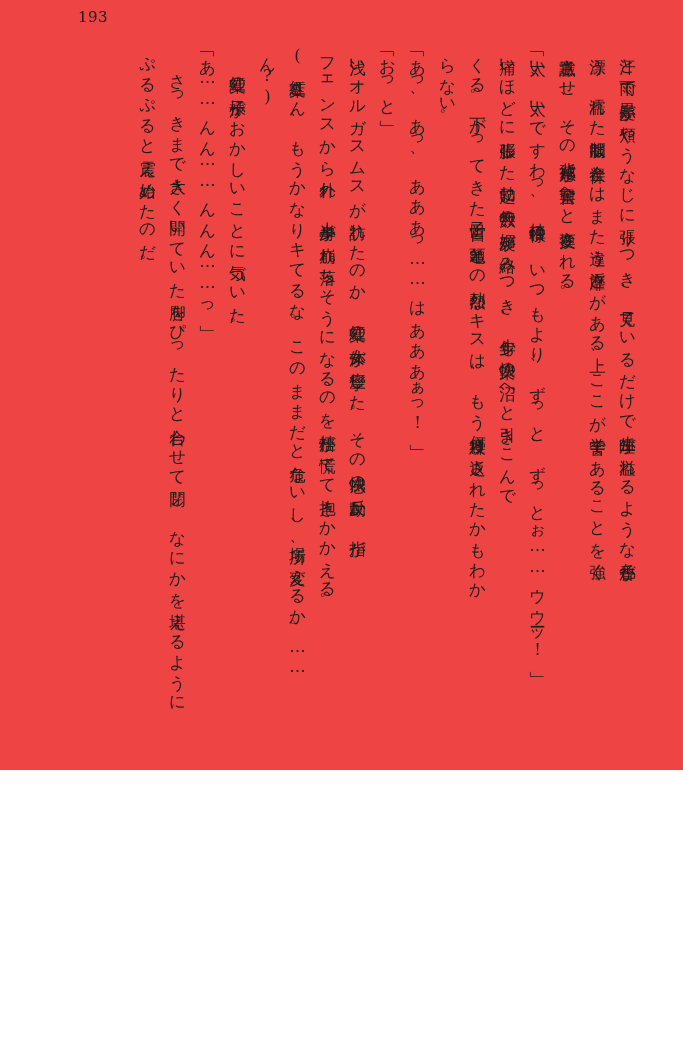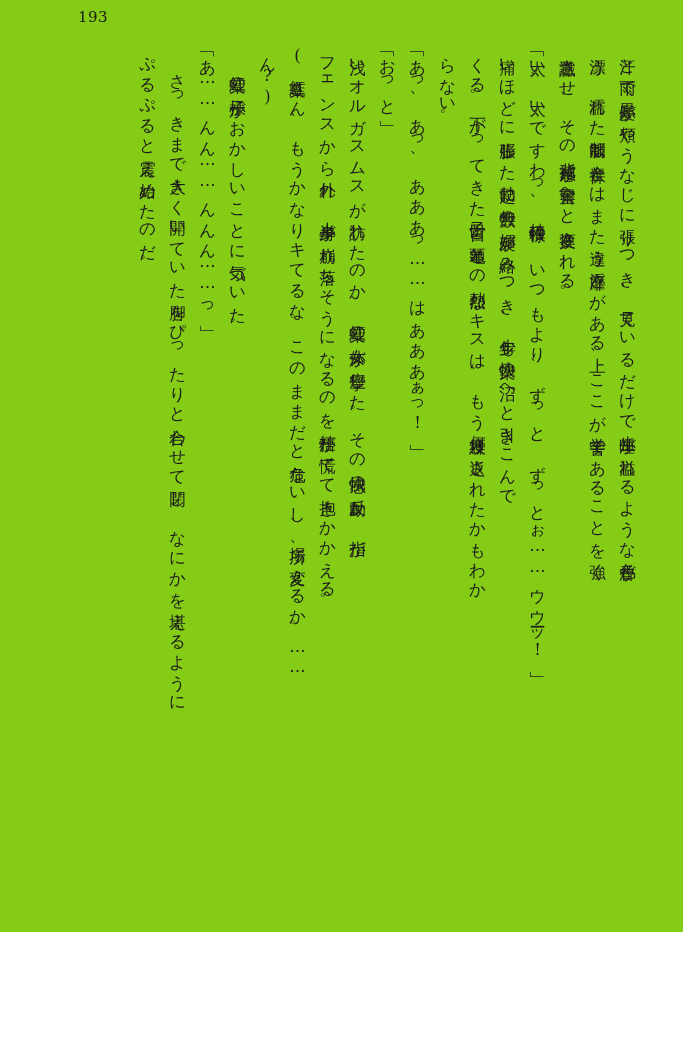--- a/index.html
+++ b/index.html
@@ -3,22 +3,22 @@
 <meta charset="utf-8">
 <style>
   html, body {
     margin: 0;
     padding: 0;
     background: #ffffff;
   }
   .page {
     position: relative;
     width: 683px;
-    height: 932px;
-    background: #84cc16;
+    height: 770px;
+    background: #ef4444;
     overflow: hidden;
     font-family: "DejaVu Serif", "Liberation Serif", serif;
     color: #1a1a1a;
   }
   .page-number {
     position: absolute;
     top: 8px;
     left: 78px;
     font-size: 15px;
     letter-spacing: 0.5px;

